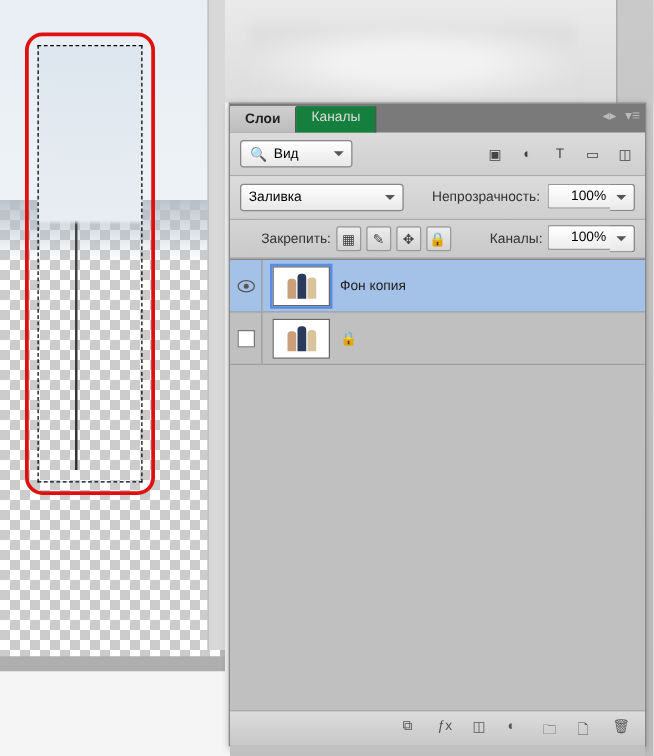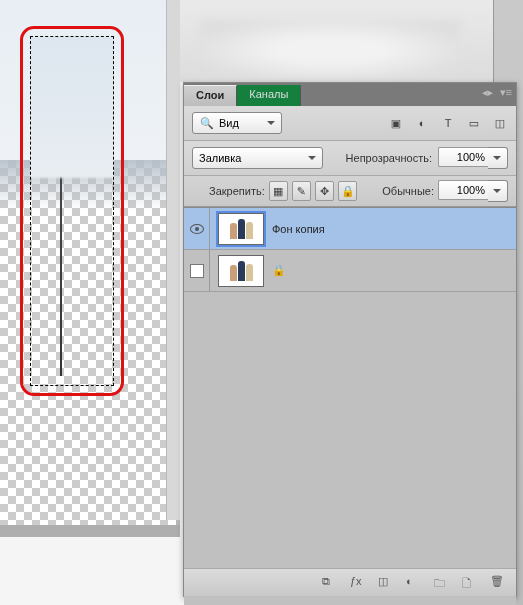--- a/index.html
+++ b/index.html
@@ -150,21 +150,21 @@
     <div class="lock-btn">
         <span class="ic">✎</span>
       </div>
     <div class="lock-btn">
         <span class="ic">✥</span>
       </div>
     <div class="lock-btn">
         <span class="ic">🔒</span>
       </div>
     <span style="flex:1"></span>
-    <span class="lbl">Обычные:</span>
+    <span class="lbl">Каналы:</span>
     <div style="display:flex">
       <div class="perc">
           <span>100%</span>
         </div>
       <div class="dd-btn"></div>
     </div>
   </div>
 
   <div class="layer-list">
     <div class="layer sel">

